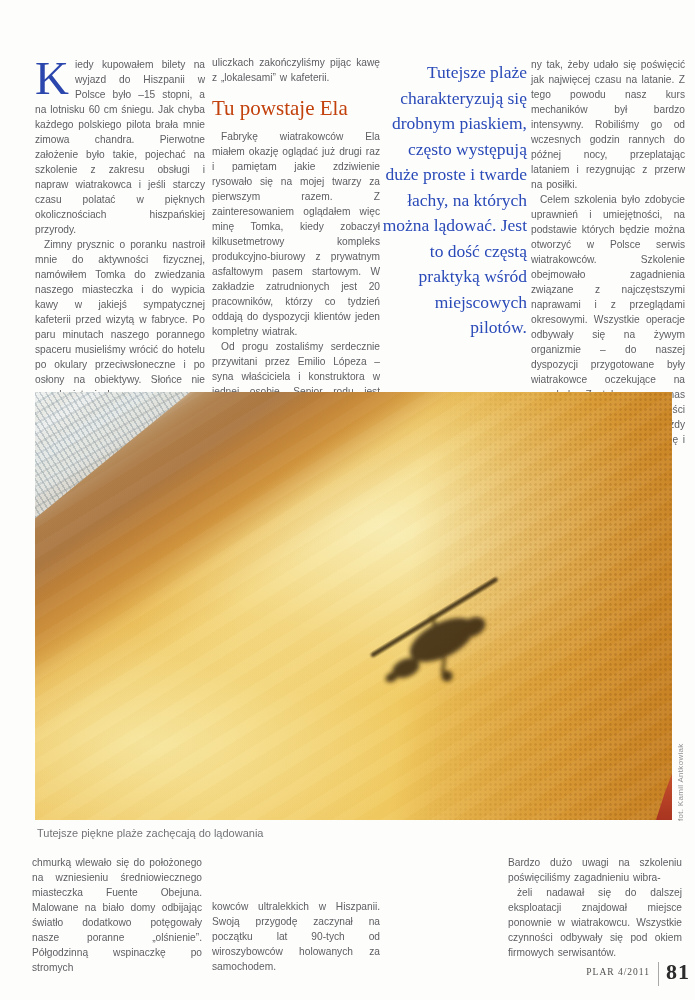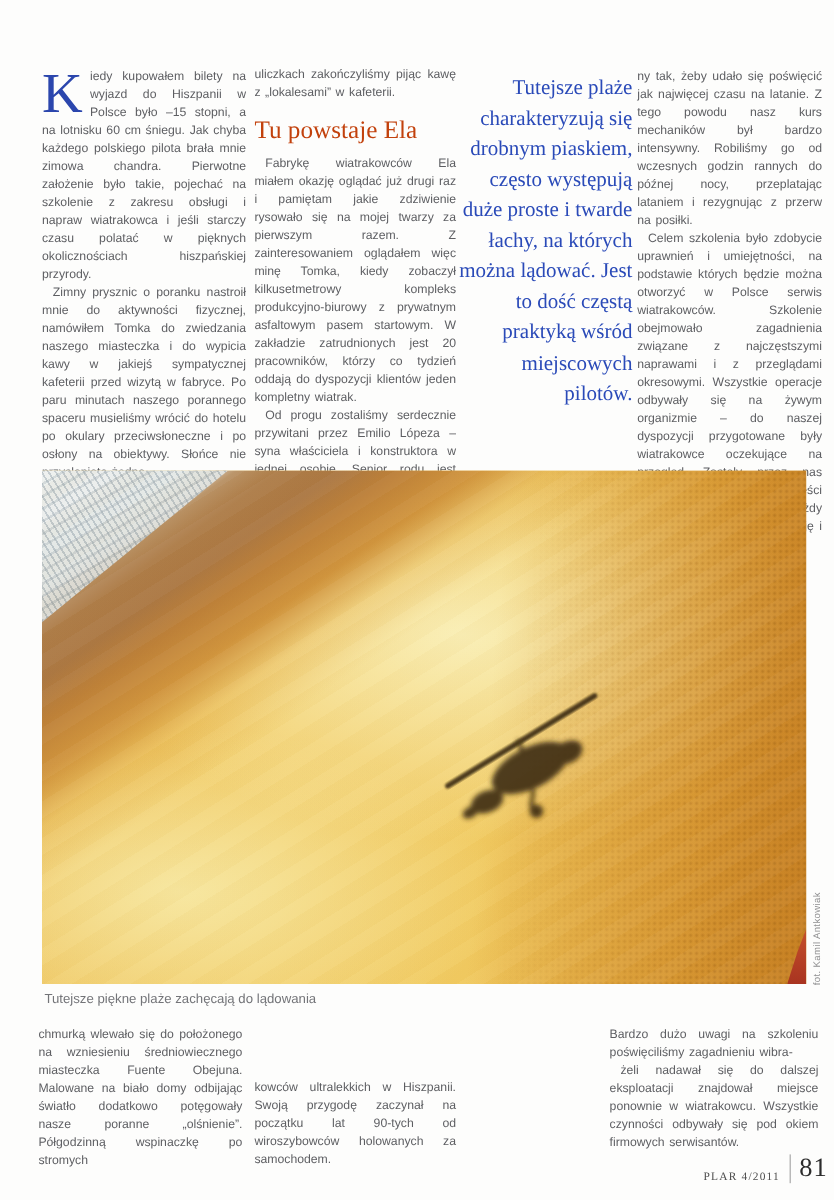--- a/index.html
+++ b/index.html
@@ -49,25 +49,25 @@
   .ph-streaks{inset:0;opacity:.45;background:
      repeating-linear-gradient(148deg, rgba(255,255,255,.08) 0 12px, rgba(190,140,60,.07) 12px 26px);}
   .ph-red{right:0;bottom:0;width:16px;height:46px;
      background:linear-gradient(180deg,#c4502c,#a93420);
      clip-path:polygon(100% 0,100% 100%,0 100%,55% 40%);}
   .gyro{inset:0;width:100%;height:100%;}
   
   .caption{position:absolute;left:37px;top:827px;width:420px;font-size:11px;color:#737478;}
   .credit{position:absolute;left:676px;top:731px;height:90px;font-size:8px;color:#8f8f90;
           writing-mode:vertical-rl;transform:rotate(180deg);letter-spacing:.3px;}
-  .footer{position:absolute;right:5px;top:958px;display:flex;align-items:flex-end;
+  .footer{position:absolute;right:5px;top:958px;display:flex;align-items:center;
           font-family:"Liberation Serif","DejaVu Serif",serif;}
   .journal{font-size:9.5px;letter-spacing:1px;color:#4e4e4e;}
   .footer .rule{width:1px;height:24px;background:#a9a9a9;margin:4px 7px 0 8px;}
-  .pagenum{font-size:22px;color:#2c2c2c;letter-spacing:1px;}
+  .pagenum{font-size:22px;color:#2c2c2c;letter-spacing:1px;font-weight:bold;}
 </style>
 </head>
 <body>
 
 <div class="page">
 
   <div class="col c1">
     <p><span class="dropcap">K</span><span>iedy kupowałem bilety na wyjazd do Hiszpanii w Polsce było –15 stopni, a na lotnisku 60 cm śniegu. Jak chyba każdego polskiego pilota brała mnie zimowa chandra. Pierwotne założenie było takie, pojechać na szkolenie z zakresu obsługi i napraw wiatrakowca i jeśli starczy czasu polatać w pięknych okolicznościach hiszpańskiej przyrody.</span></p>
     <p>Zimny prysznic o poranku nastroił mnie do aktywności fizycznej, namówiłem Tomka do zwiedzania naszego miasteczka i do wypicia kawy w jakiejś sympatycznej kafeterii przed wizytą w fabryce. Po paru minutach naszego porannego spaceru musieliśmy wrócić do hotelu po okulary przeciwsłoneczne i po osłony na obiektywy. Słońce nie przysłonięte żadną</p>
   </div>

